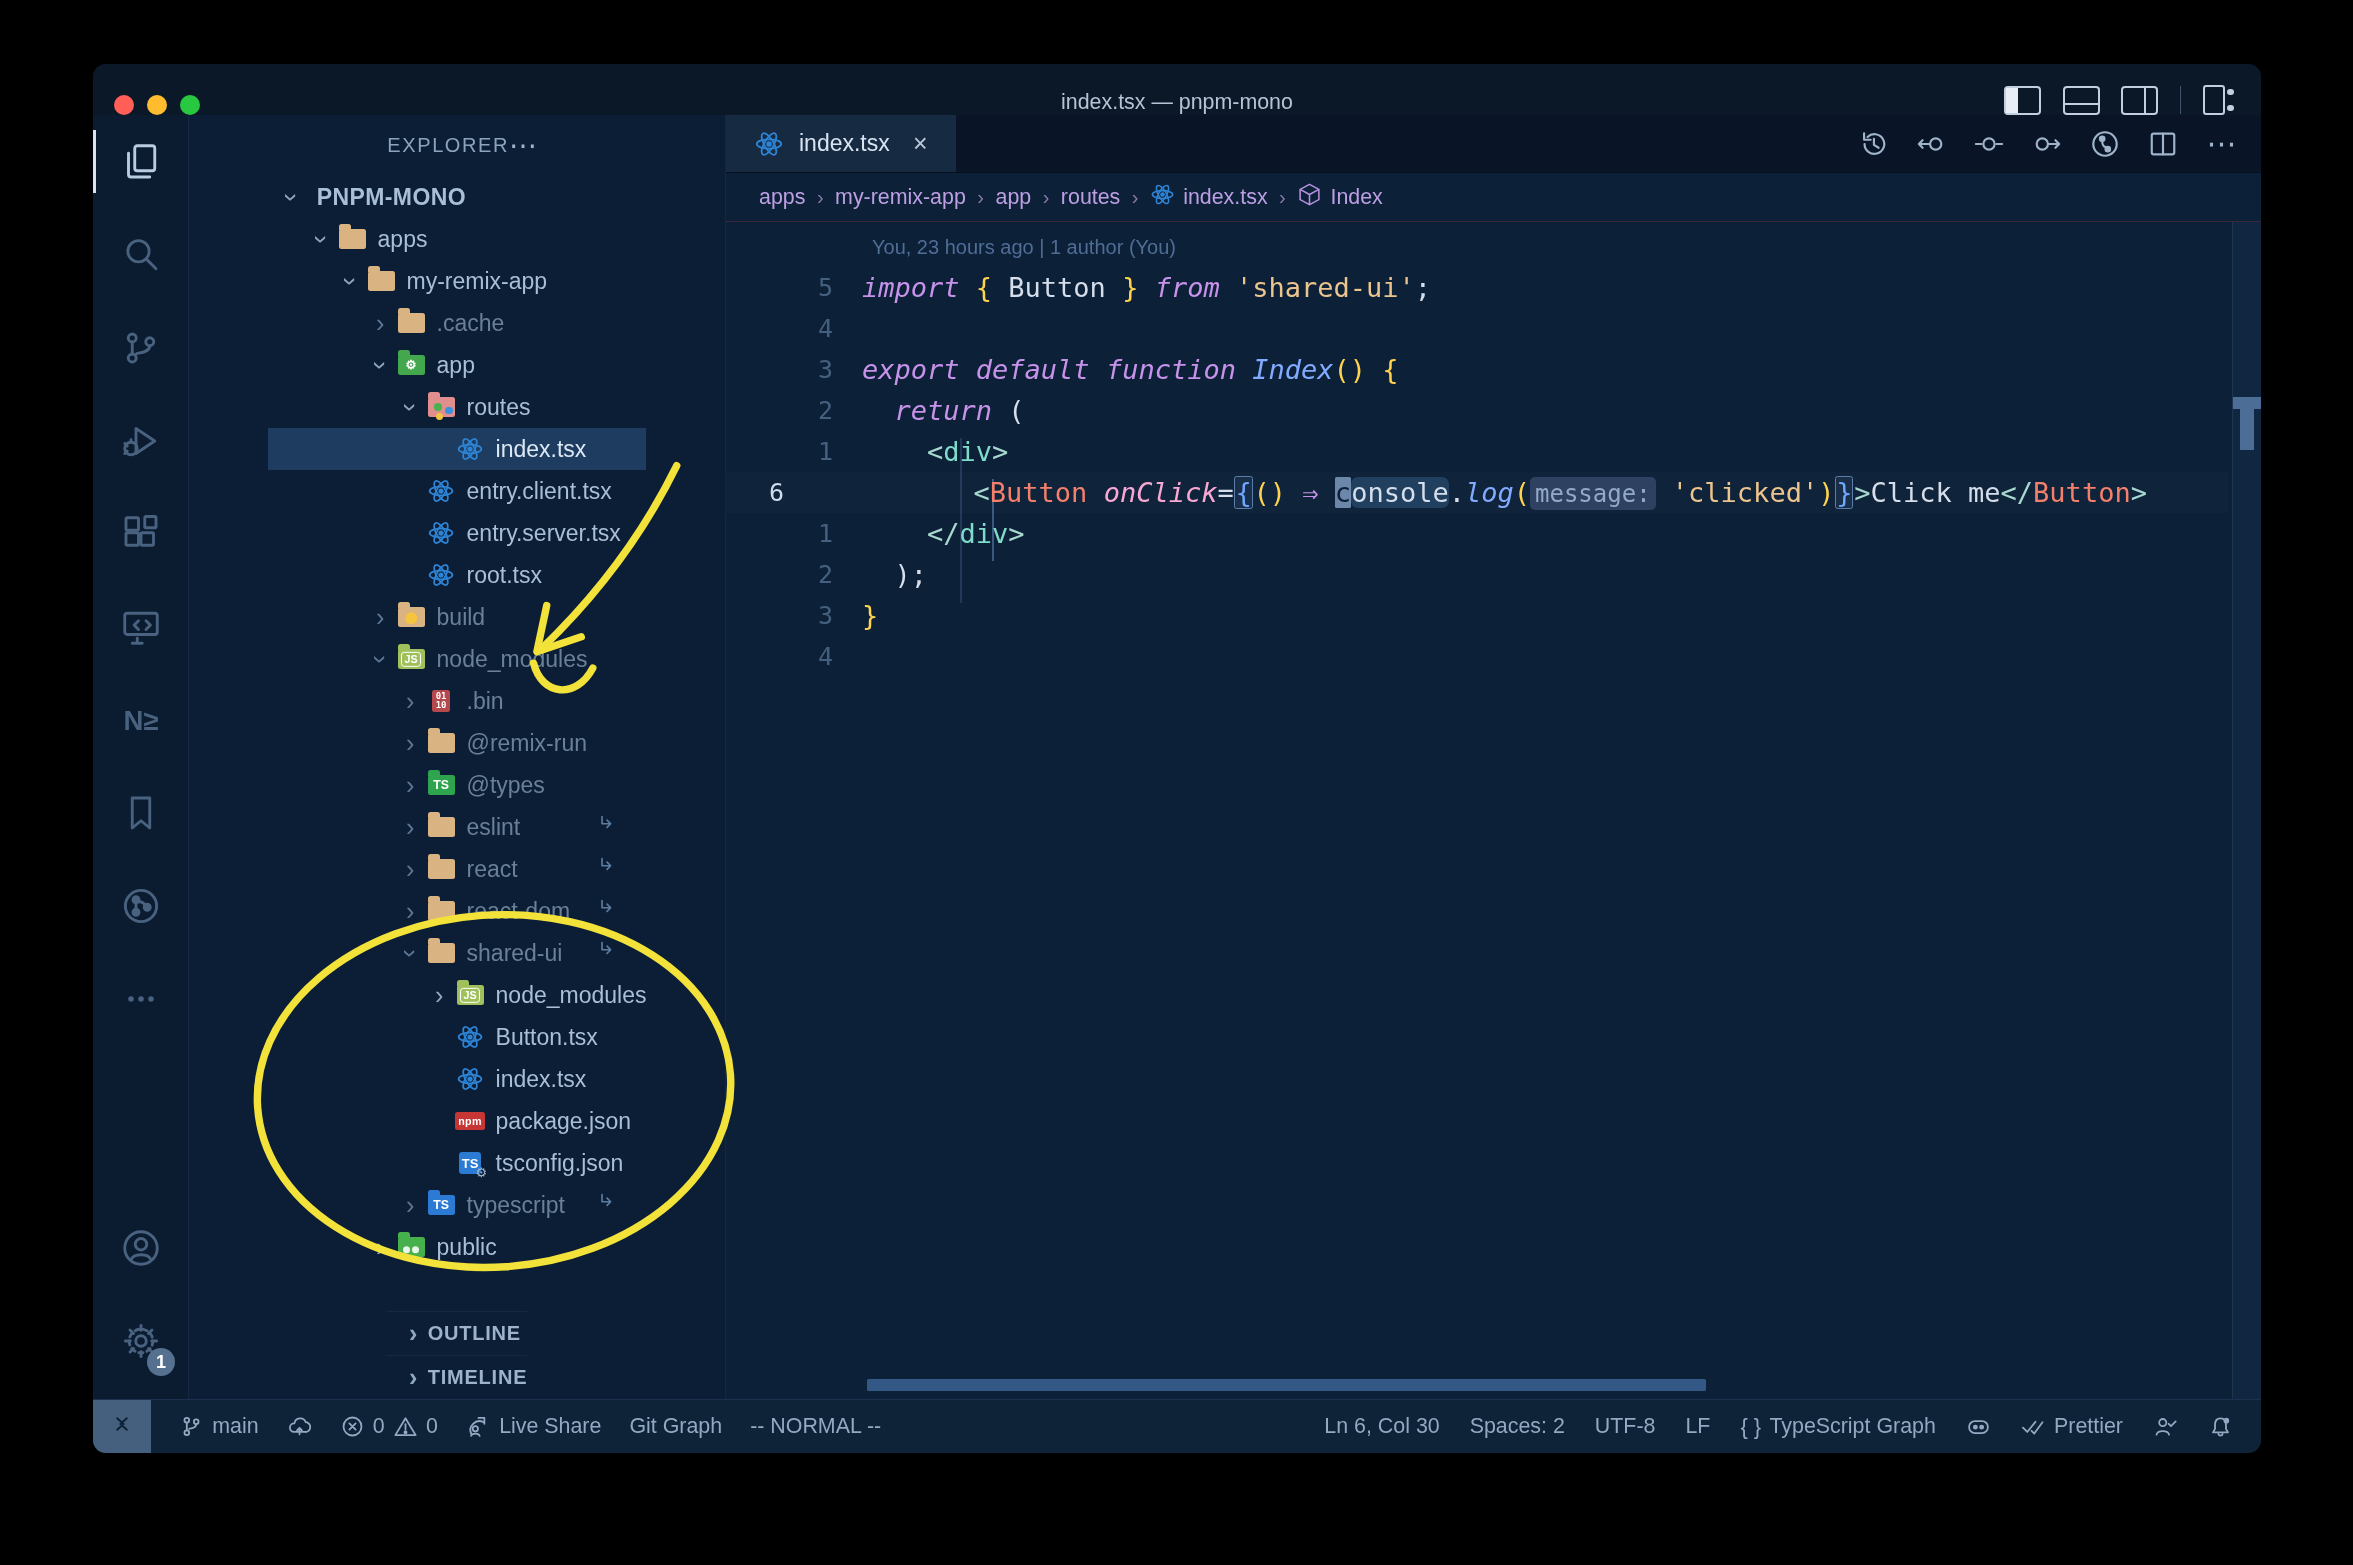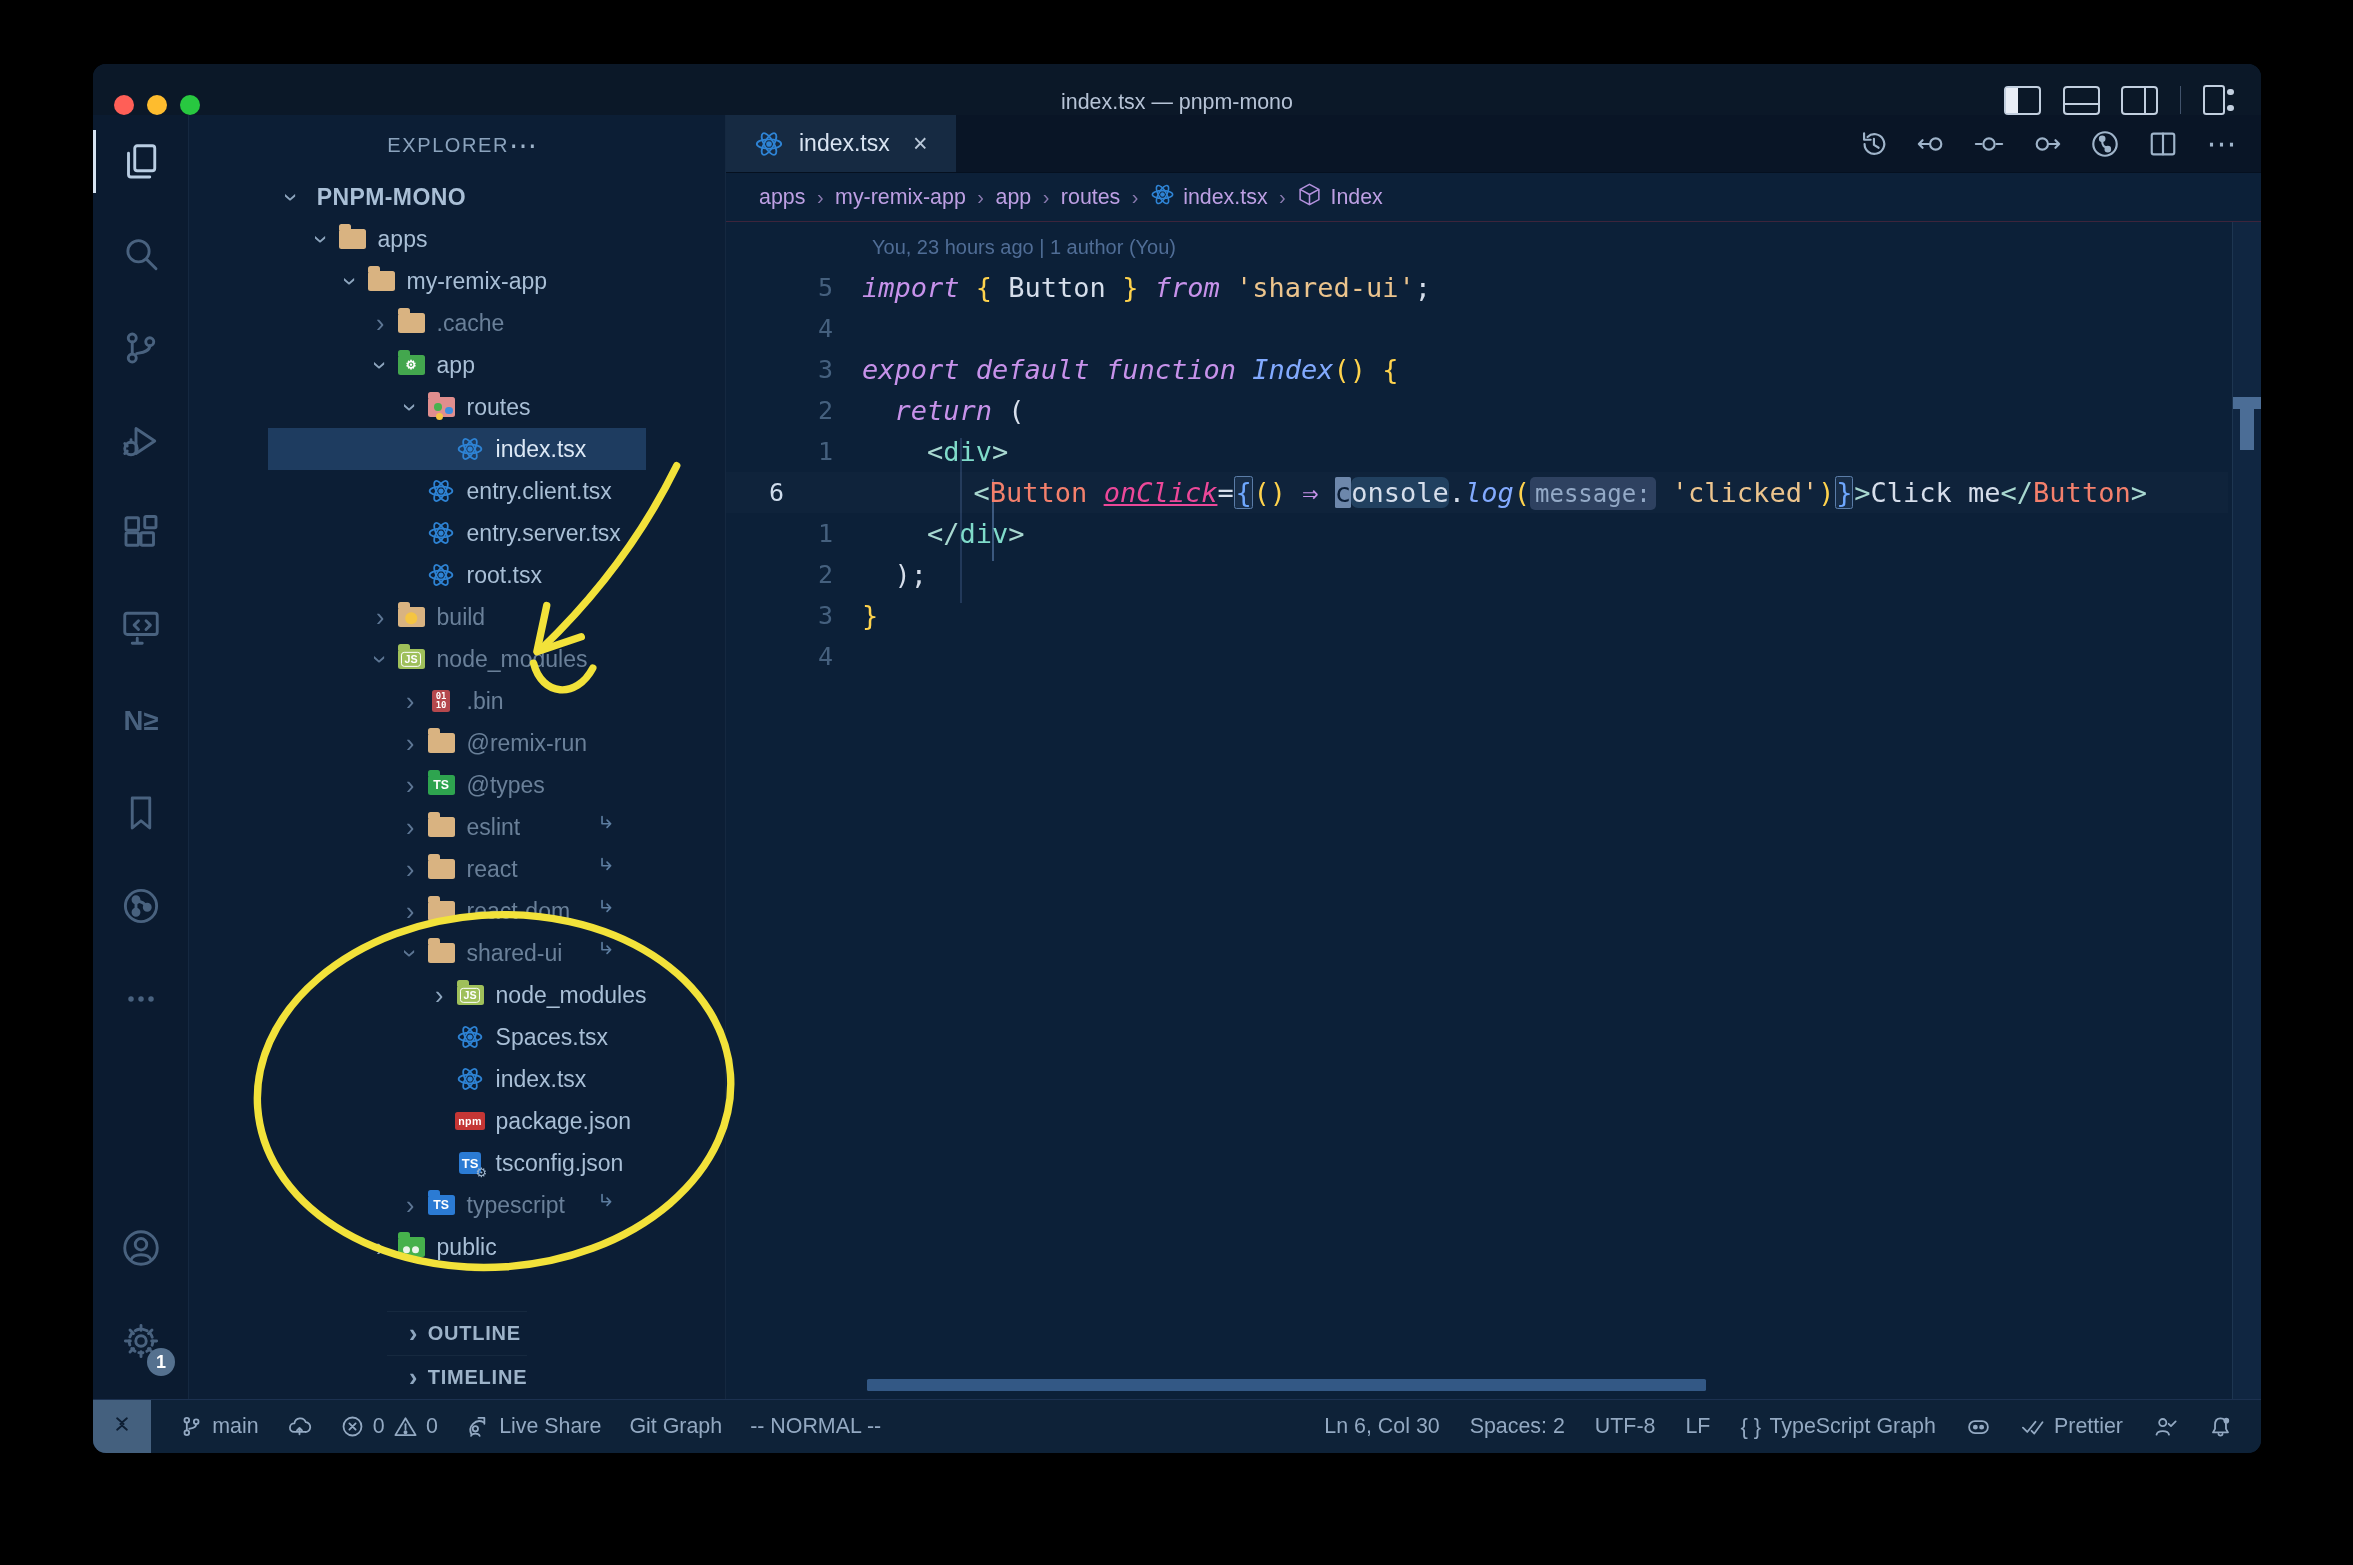--- a/index.html
+++ b/index.html
@@ -97,21 +97,21 @@
   .codearea{flex:1;position:relative;min-height:0;font-family:"DejaVu Sans Mono",monospace;font-size:27px;overflow:hidden;}
   .codelines{position:absolute;top:6.6px;left:0;right:33px;}
   .blameline{height:38px;display:flex;align-items:center;padding-left:146px;color:#506d96;font-size:20px;font-family:"Liberation Sans",sans-serif;}
   .cline{height:41px;display:flex;align-items:center;}
   .cline.cur{background:rgba(255,255,255,.015);}
   .gut{width:107px;flex:0 0 auto;text-align:right;padding-right:29px;color:#45607e;font-size:25px;}
   .gut.gcur{text-align:left;padding-left:43px;padding-right:0;color:#cfdcec;}
   .ctext{white-space:pre;color:#d6deeb;}
   .tk-pl{color:#d6deeb;} .tk-kw{color:#c792ea;font-style:italic;} .tk-fn{color:#82aaff;font-style:italic;}
   .tk-gold{color:#ffd34d;} .tk-str{color:#ecc48d;} .tk-comp{color:#f4806c;} .tk-tag{color:#7fdbca;}
-  .tk-tagb{color:#a8d8d0;} .tk-attr{color:#ec4899;font-style:italic;text-decoration:underline;} .tk-arrow{color:#c792ea;}
+  .tk-tagb{color:#a8d8d0;} .tk-attr{color:#f9a8d4;font-style:italic;} .tk-arrow{color:#c792ea;}
   .tk-bluebox{color:#6fa8ff;border:1.6px solid #5b7da8;background:rgba(110,150,200,.10);border-radius:2.5px;margin:0 0.8px;}
   .tk-cursor{background:#6d87ab;color:#0c1f38;border-radius:1.6px;}
   .tk-hl{background:#21405f;color:#d6deeb;border-radius:7px;}
   .tk-inlay{background:#2e4160;color:#93a9c6;border-radius:5px;padding:2.5px 5px;font-size:24px;}
   .iguide{position:absolute;width:1.6px;background:#22395a;}
   .iguide.bright{background:#3b587e;}
   .hscroll{position:absolute;bottom:8.2px;left:141px;width:839px;height:12.3px;background:rgba(84,135,196,.55);border-radius:1.6px;}
   .vstrip{position:absolute;top:0;bottom:0;right:0;width:28px;background:rgba(20,44,72,.55);border-left:0.8px solid #1d3550;}
   .vmark-h{position:absolute;top:175px;left:0;right:0;height:11.5px;background:#4b6d96;}
   .vmark-v{position:absolute;top:187px;left:6.6px;width:14px;height:41px;background:#4b6d96;}
@@ -443,21 +443,21 @@
             <span class="fwrap">
               <svg class="ricon" viewBox="0 0 32 32">
                 <g fill="none" stroke="#2e83d4" stroke-width="2">
                   <ellipse cx="16" cy="16" rx="13" ry="5"></ellipse>
                   <ellipse cx="16" cy="16" rx="13" ry="5" transform="rotate(60 16 16)"></ellipse>
                   <ellipse cx="16" cy="16" rx="13" ry="5" transform="rotate(120 16 16)"></ellipse>
                 </g>
                 <circle cx="16" cy="16" r="3" fill="#2e83d4"></circle>
               </svg>
             </span>
-            <span class="tlabel">Spaces.tsx</span>
+            <span class="tlabel">Button.tsx</span>
           </div>
           <div class="trow" style="padding-left: 156px;">
             <span class="chev none">›</span>
             <span class="fwrap">
               <svg class="ricon" viewBox="0 0 32 32">
                 <g fill="none" stroke="#2e83d4" stroke-width="2">
                   <ellipse cx="16" cy="16" rx="13" ry="5"></ellipse>
                   <ellipse cx="16" cy="16" rx="13" ry="5" transform="rotate(60 16 16)"></ellipse>
                   <ellipse cx="16" cy="16" rx="13" ry="5" transform="rotate(120 16 16)"></ellipse>
                 </g>

